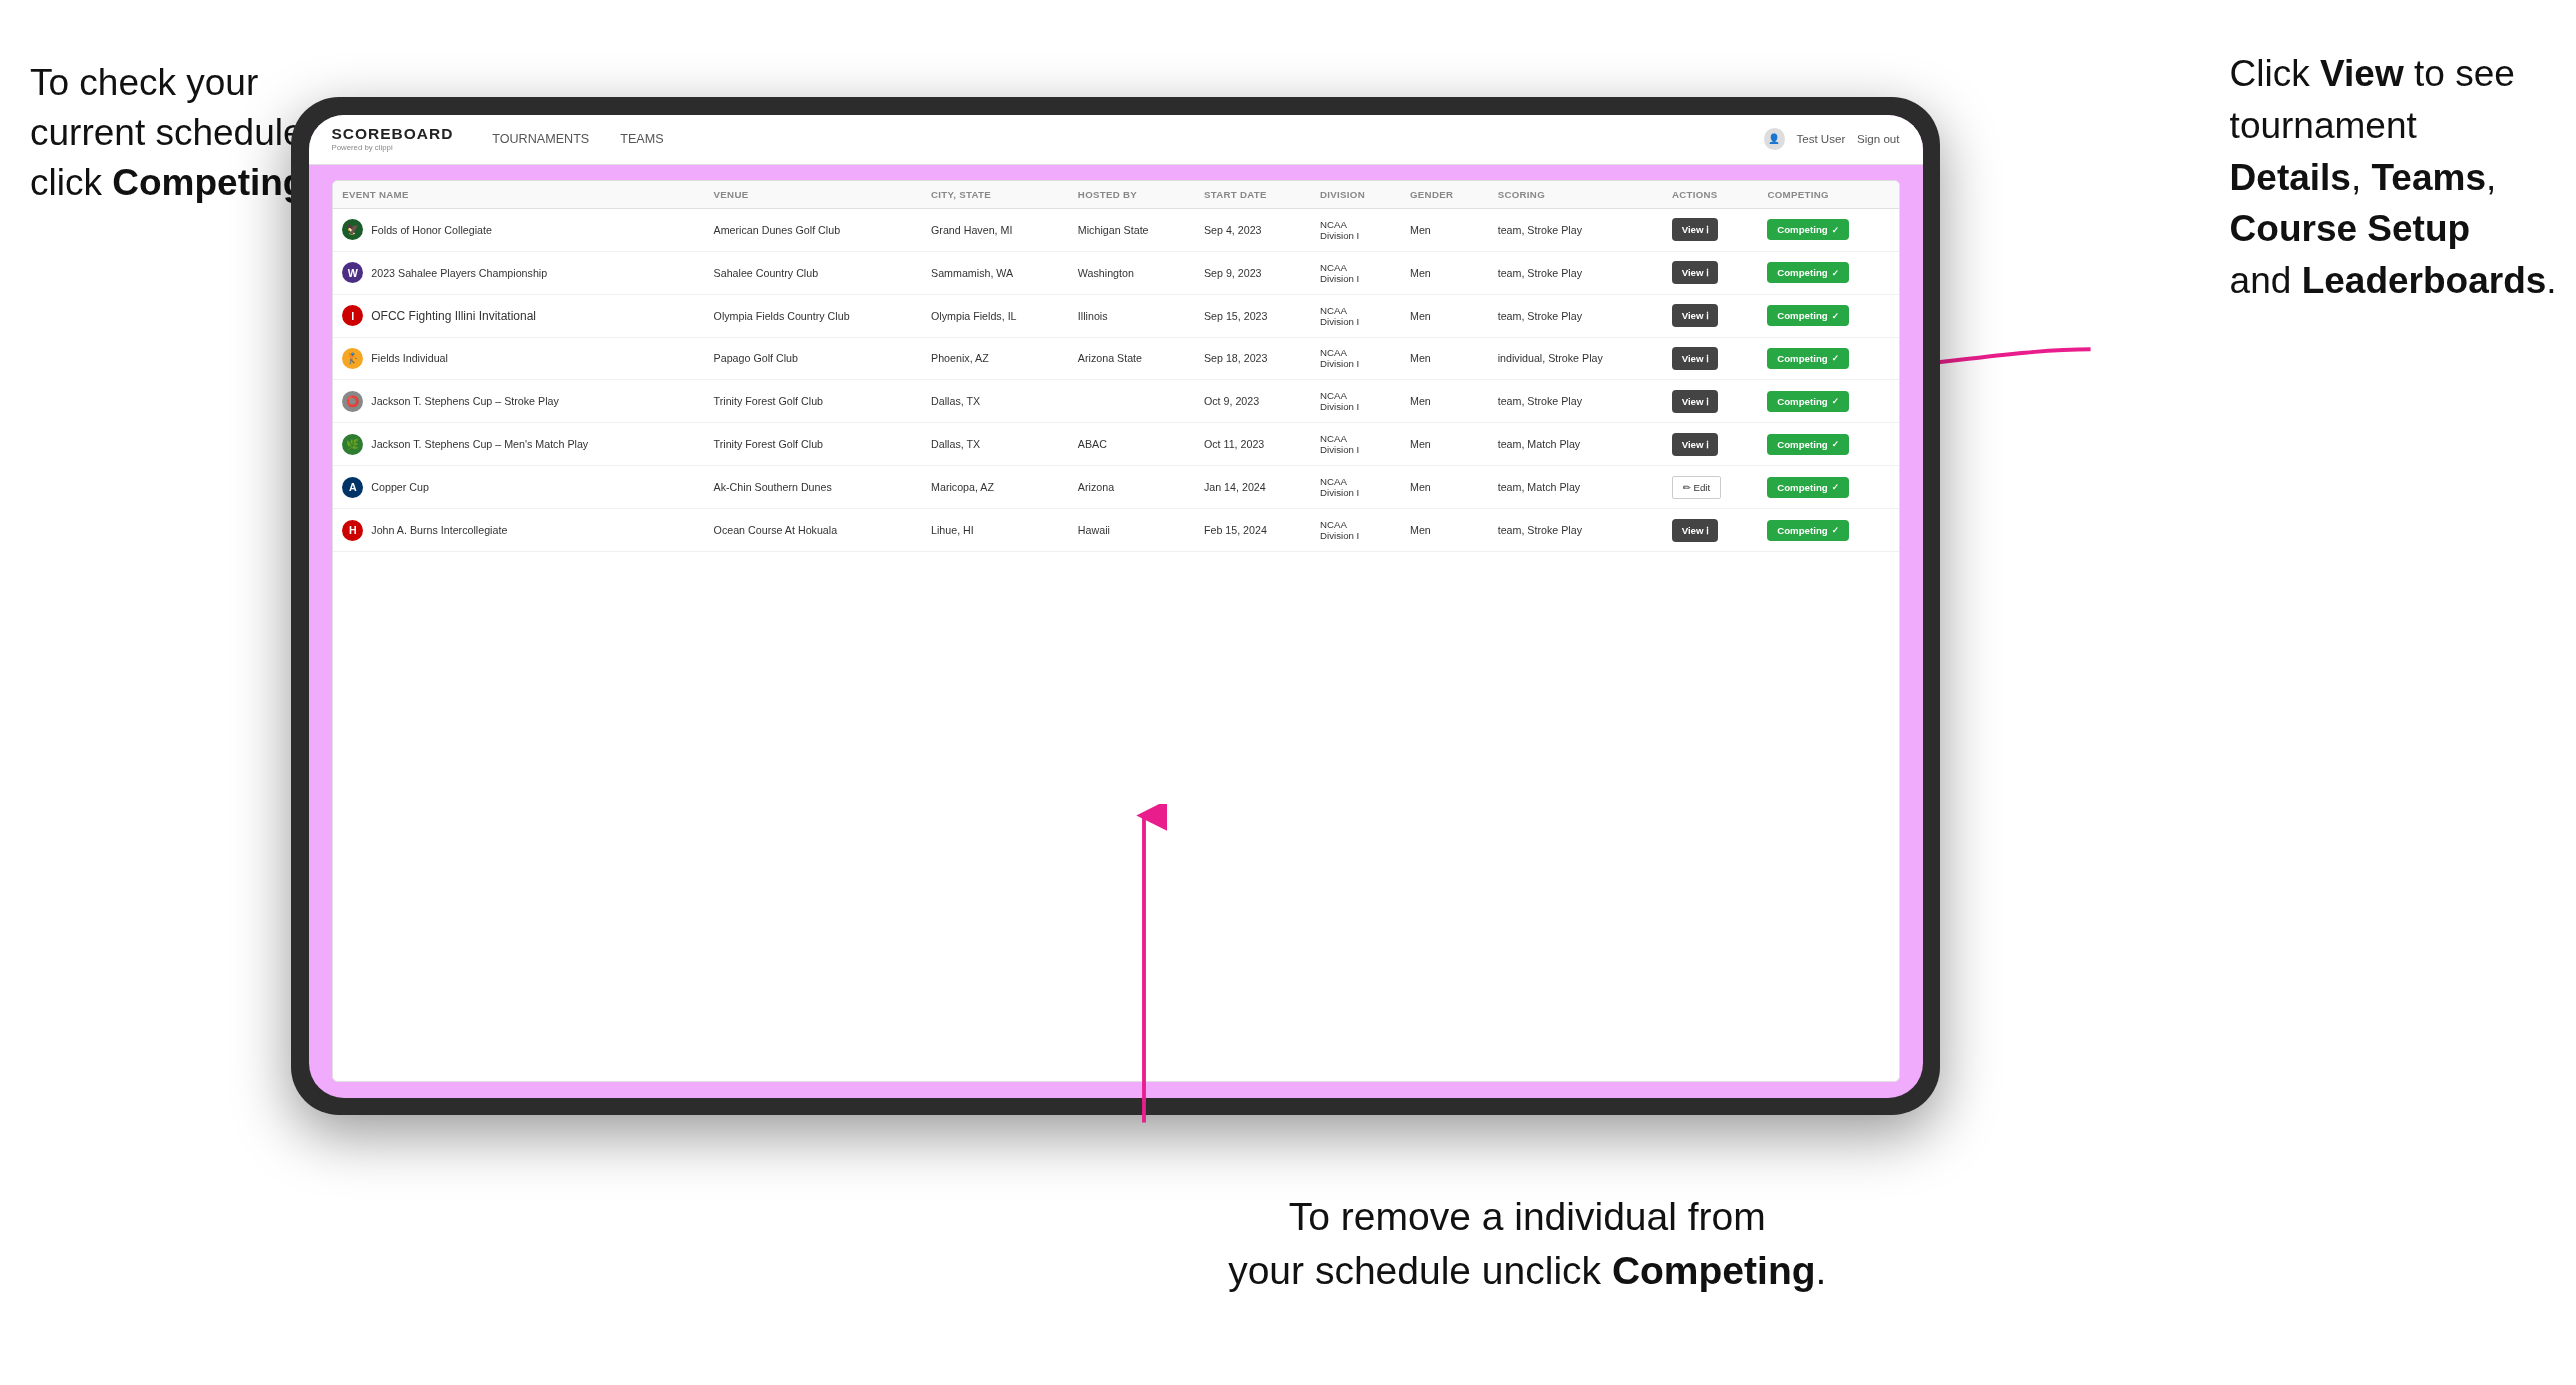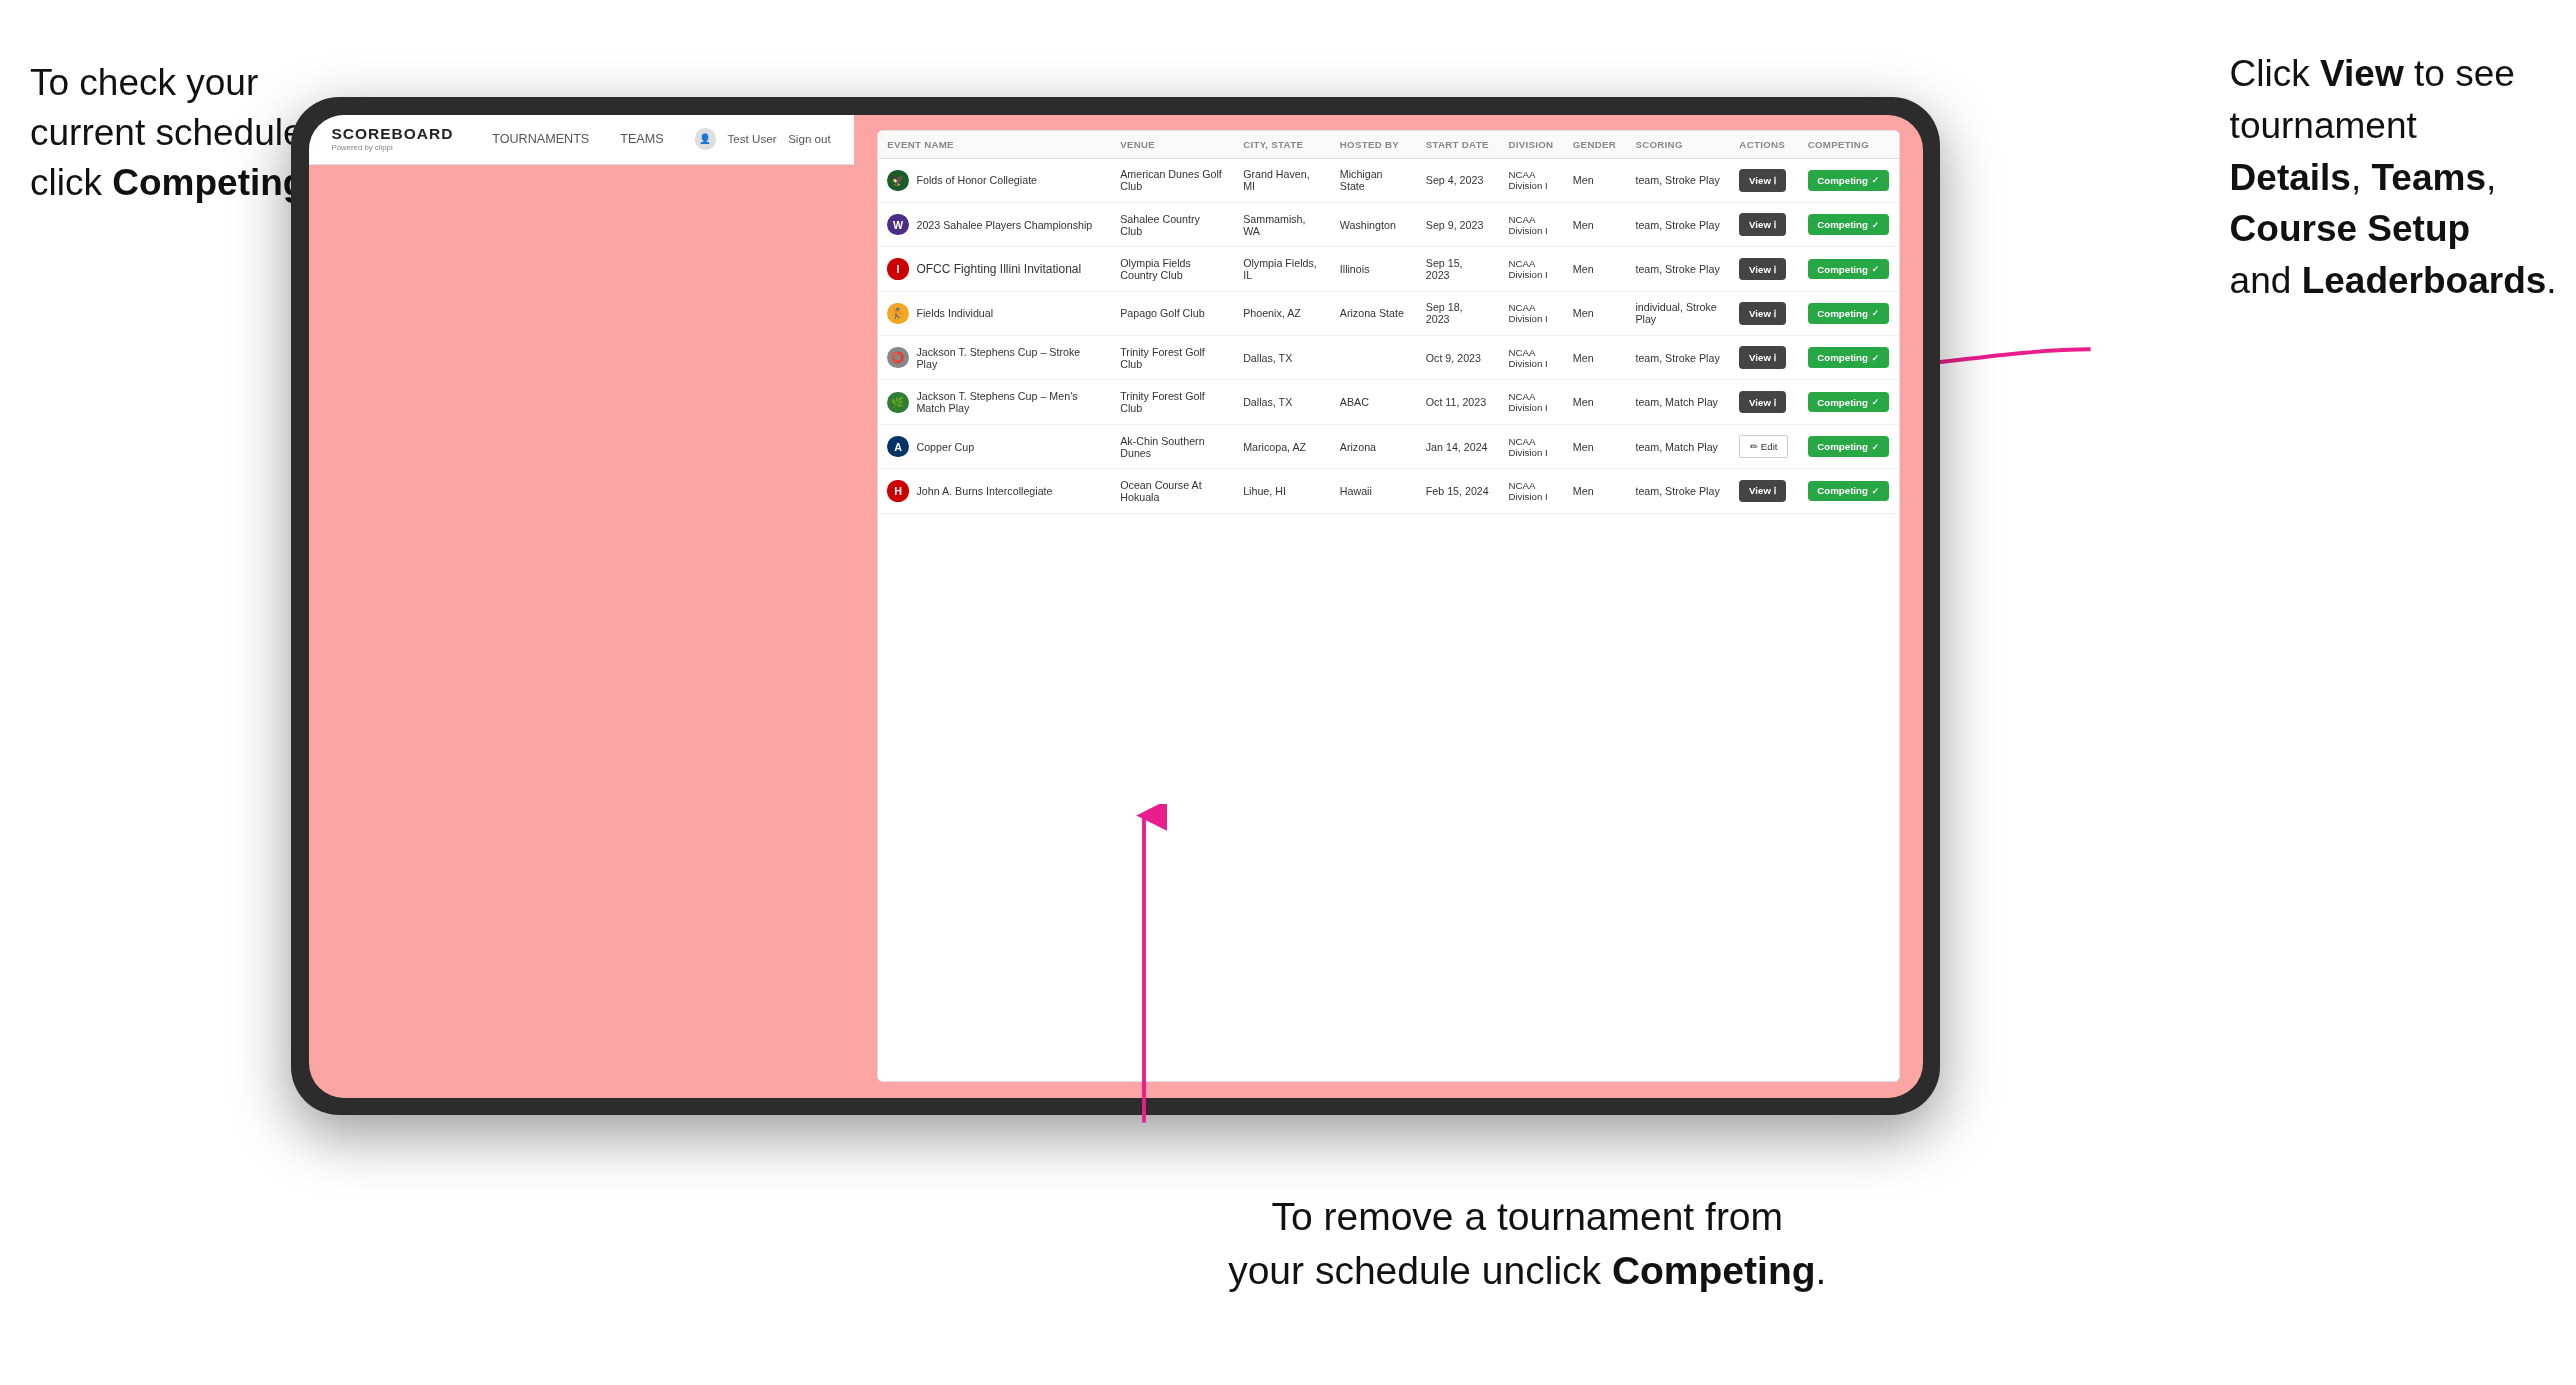--- a/index.html
+++ b/index.html
@@ -58,25 +58,25 @@
       height: 1018px;
       background: #2c2c2c;
       border-radius: 48px;
       padding: 17.5px;
       box-shadow: 0 19.4px 58px rgba(0,0,0,0.4);
     }
 
     .tablet-screen {
       width: 100%;
       height: 100%;
-      background: #fca5a5;
+      background: #f0abfc;
       border-radius: 35px;
       overflow: hidden;
       display: flex;
-      flex-direction: row;
+      flex-direction: column;
       justify-content: center;
     }
 
     
     .navbar {
       background: #fff;
       border-bottom: 1px solid #e0e0e0;
       padding: 0 23px;
       height: 50px;
       display: flex;
@@ -518,21 +518,21 @@
                 <td><button class="competing-badge">Competing <span class="check">✓</span></button></td>
               </tr>
             </tbody>
         </table>
       </div>
     </div>
   </div>
 </div>
 
 <div class="annotation-bottom">
-  <span>To remove a tournament from</span><br>
+  <span>To remove a individual from</span><br>
   <span>your schedule unclick </span><strong>Competing</strong><span>.</span>
 </div>
 
 <svg class="pink-arrow-bottom svg-arrow" width="48" height="330" style="position:absolute; bottom:252px; left:1120px;" viewBox="0 0 50 340">
   <defs>
     <marker id="arrowhead3" markerWidth="8" markerHeight="8" refX="4" refY="2" orient="auto">
       <polygon points="0 8, 4 0, 8 8" fill="#e91e8c"></polygon>
     </marker>
   </defs>
   <line x1="25" y1="330" x2="25" y2="10" stroke="#e91e8c" stroke-width="4" marker-end="url(#arrowhead3)"></line>

